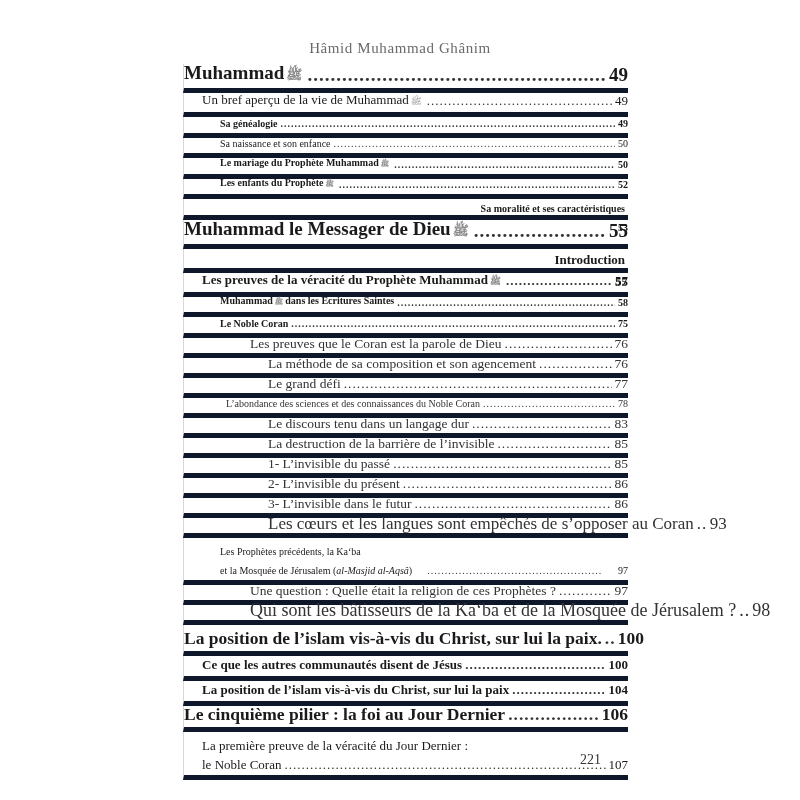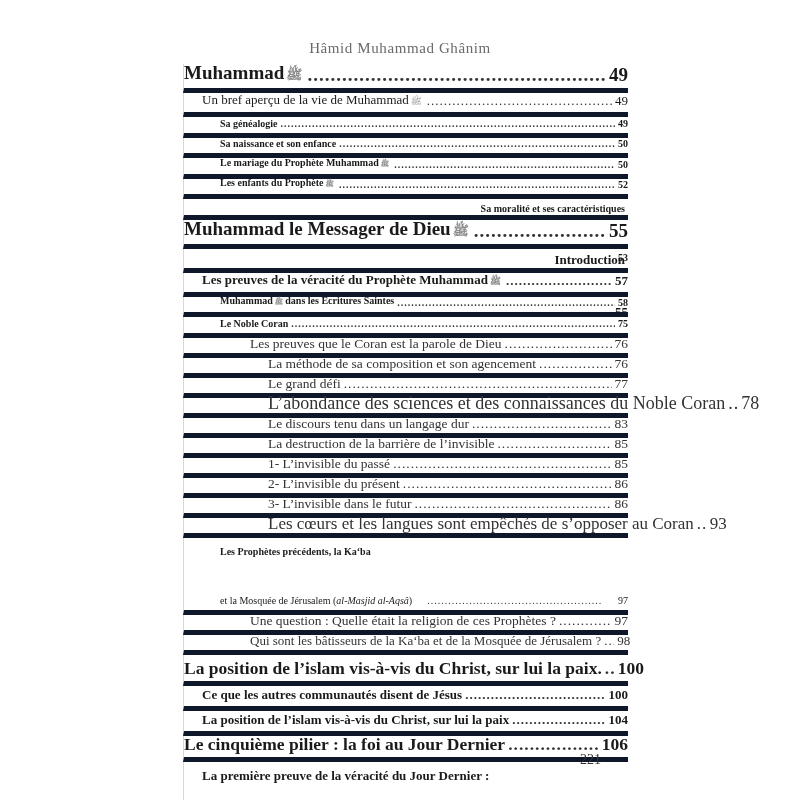--- a/index.html
+++ b/index.html
@@ -8,32 +8,32 @@
   .running-head { position: absolute; top: 40px; left: 0; width: 800px; text-align: center;
                   font-family: "Liberation Serif", serif; font-size: 15px; letter-spacing: 0.6px; color: #6a6a6a; }
   .toc { position: absolute; top: 64px; left: 183px; width: 445px;
          font-family: "Liberation Serif", serif; }
   .entry { position: relative; display: flex; align-items: flex-end; white-space: nowrap;
            border-left: 1px solid #d8d8d8; border-bottom: 5px solid #0f172a; box-sizing: border-box; }
   .entry .title { flex: 0 0 auto; padding-right: 3px; }
   .entry .leader { flex: 1 1 auto; overflow: hidden; white-space: nowrap; color: #333;
                    letter-spacing: 1px; min-width: 10px; }
   .entry .leader::before { content: "........................................................................................................................................................................................................"; }
-  .entry .page { flex: 0 0 auto; padding-left: 3px; text-align: center; margin-top: 30px; }
+  .entry .page { flex: 0 0 auto; padding-left: 3px; text-align: center; }
   .entry .honor { font-size: 0.7em; color: #8a8a8a; padding: 0 2px; }
 
   .lv0 { font-size: 19px; font-weight: bold; height: 29px; padding-left: 0; line-height: 26px; }
   .lv1 { font-size: 13px; height: 24px; padding-left: 18px; line-height: 22px; }
   .lv2 { font-size: 10px; height: 20.5px; padding-left: 36px; line-height: 19px; }
   .lv3 { font-size: 13.5px; height: 20px; padding-left: 66px; line-height: 19px; color: #333; }
   .lv4 { font-size: 13.5px; height: 20px; padding-left: 84px; line-height: 19px; color: #333; }
   .lv2 { font-weight: normal; }
 
   .multi { flex-direction: column; align-items: stretch; height: auto; }
-  .multi .line1 { display: block; font-weight: bold; }
+  .multi .line1 { display: block; }
   .multi .line2 { display: flex; align-items: flex-end; }
 
   .folio { position: absolute; top: 752px; left: 580px; font-family: "Liberation Serif", serif;
            font-size: 14px; color: #333; }
 </style>
 </head>
 <body>
 
 <div class="running-head">Hâmid Muhammad Ghânim</div>
 
@@ -50,21 +50,21 @@
     <span class="leader"></span>
     <span class="page">49</span>
   </div>
 
   <div class="entry lv2" style="font-weight:bold;">
     <span class="title">Sa généalogie</span>
     <span class="leader"></span>
     <span class="page">49</span>
   </div>
 
-  <div class="entry lv2" style="font-weight:bold;">
+  <div class="entry lv2" style="font-weight:normal;">
     <span class="title">Sa naissance et son enfance</span>
     <span class="leader"></span>
     <span class="page">50</span>
   </div>
 
   <div class="entry lv2" style="font-weight:bold;">
     <span class="title"><span>Le mariage du Prophète Muhammad</span><span class="honor">ﷺ</span></span>
     <span class="leader"></span>
     <span class="page">50</span>
   </div>
@@ -122,21 +122,21 @@
     <span class="leader"></span>
     <span class="page">76</span>
   </div>
 
   <div class="entry lv4">
     <span class="title">Le grand défi</span>
     <span class="leader"></span>
     <span class="page">77</span>
   </div>
 
-  <div class="entry lv4" style="font-size:18px;">
+  <div class="entry lv4" style="font-size:10px;padding-left:42px;">
     <span class="title">L’abondance des sciences et des connaissances du Noble Coran</span>
     <span class="leader"></span>
     <span class="page">78</span>
   </div>
 
   <div class="entry lv4">
     <span class="title">Le discours tenu dans un langage dur</span>
     <span class="leader"></span>
     <span class="page">83</span>
   </div>
@@ -180,21 +180,21 @@
       <span class="page">97</span>
     </span>
   </div>
 
   <div class="entry lv3">
     <span class="title">Une question : Quelle était la religion de ces Prophètes ?</span>
     <span class="leader"></span>
     <span class="page">97</span>
   </div>
 
-  <div class="entry lv3" style="font-size:13px;">
+  <div class="entry lv3" style="font-size:18px;">
     <span class="title">Qui sont les bâtisseurs de la Ka‘ba et de la Mosquée de Jérusalem ?</span>
     <span class="leader"></span>
     <span class="page">98</span>
   </div>
 
   <div class="entry lv0" style="font-size:17.5px; height:31px;">
     <span class="title">La position de l’islam vis-à-vis  du Christ, sur lui la paix.</span>
     <span class="leader"></span>
     <span class="page">100</span>
   </div>

